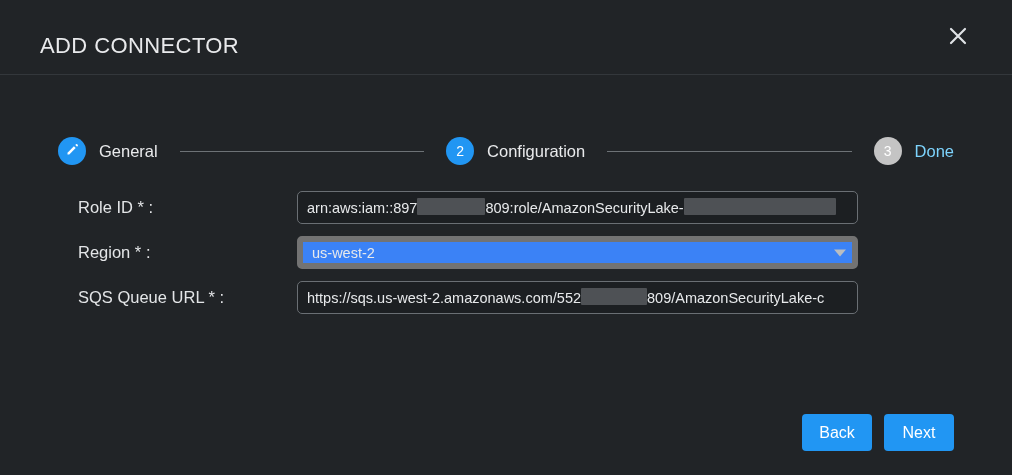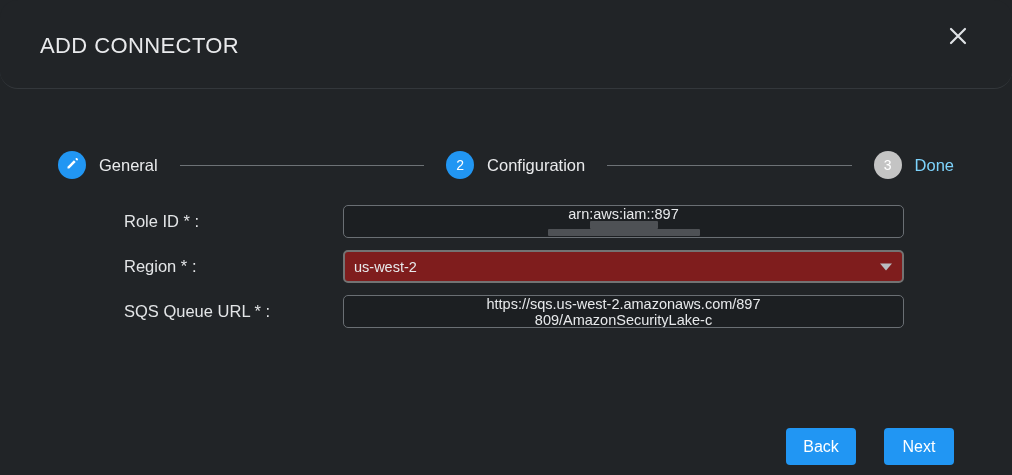--- a/index.html
+++ b/index.html
@@ -8,24 +8,23 @@
     width: 1012px;
     height: 475px;
     background: #212427;
     font-family: "Liberation Sans", sans-serif;
     overflow: hidden;
   }
 
   
   .modal-header {
     position: relative;
-    height: 89px;
+    height: 75px;
     background: #212427;
     border-bottom: 1px solid #33373b;
-    border-radius: 18px;
   }
   .modal-title {
     position: absolute;
     left: 40px;
     top: 33px;
     font-size: 22px;
     letter-spacing: 0.4px;
     color: #e9eaec;
     font-weight: 400;
     white-space: nowrap;
@@ -101,21 +100,20 @@
     position: absolute;
     left: 0;
     right: 0;
     top: 110px;
   }
   .form-row {
     position: relative;
     height: 45px;
     display: flex;
     align-items: center;
-    margin-left: 46px;
   }
   .field-label {
     width: 297px;
     padding-left: 78px;
     font-size: 16.5px;
     color: #e3e5e7;
     white-space: nowrap;
   }
   .field-control {
     position: relative;
@@ -131,28 +129,27 @@
     border-radius: 5px;
     color: #e7e9eb;
     font-family: "Liberation Sans", sans-serif;
     font-size: 14.5px;
     padding: 0 9px;
     outline: none;
     overflow: hidden;
     white-space: nowrap;
     display: flex;
     align-items: center;
-    flex-direction: column;
   }
 
   .select-input {
     width: 100%;
     height: 33px;
-    background: #7f1d1d;
-    border: 2px solid #737373;
+    background: #3b82f6;
+    border: 6px solid #737373;
     border-radius: 5px;
     color: #e7e9eb;
     font-size: 14.5px;
     padding: 0 9px;
     display: flex;
     align-items: center;
     cursor: pointer;
   }
   .select-caret {
     position: absolute;
@@ -182,21 +179,21 @@
   .redact.r-role-2 { width: 152px; }
   .redact.r-ext    { width: 60px; }
   .redact.r-sqs    { width: 66px; }
 
   
   .footer {
     position: absolute;
     right: 58px;
     top: 339px;
     display: flex;
-    gap: 28px;
+    gap: 12px;
   }
   .btn {
     width: 70px;
     height: 37px;
     background: #2196f3;
     border: none;
     border-radius: 4px;
     color: #ffffff;
     font-family: "Liberation Sans", sans-serif;
     font-size: 16px;
@@ -250,41 +247,42 @@
   </div>
 
   <div class="form">
 
     <div class="form-row">
       <div class="field-label">Role ID * :</div>
       <div class="field-control">
         <div class="text-input">
             <span class="val">arn:aws:iam::897</span>
             <span class="redact r-role-1"></span>
+            <span class="val">809:role/AmazonSecurityLake-</span>
             <span class="redact r-role-2"></span>
           </div>
       </div>
     </div>
 
 
     <div class="form-row">
       <div class="field-label">Region * :</div>
       <div class="field-control">
         <div class="select-input">
           <span>us-west-2</span>
         </div>
         <span class="select-caret"></span>
       </div>
     </div>
 
     <div class="form-row">
       <div class="field-label">SQS Queue URL * :</div>
       <div class="field-control">
         <div class="text-input">
-            <span class="val">https://sqs.us-west-2.amazonaws.com/897</span>
+            <span class="val">https://sqs.us-west-2.amazonaws.com/552</span>
             <span class="redact r-sqs"></span>
             <span class="val">809/AmazonSecurityLake-c</span>
           </div>
       </div>
     </div>
 
   </div>
 
   <div class="footer">
     <button class="btn">Back</button>

